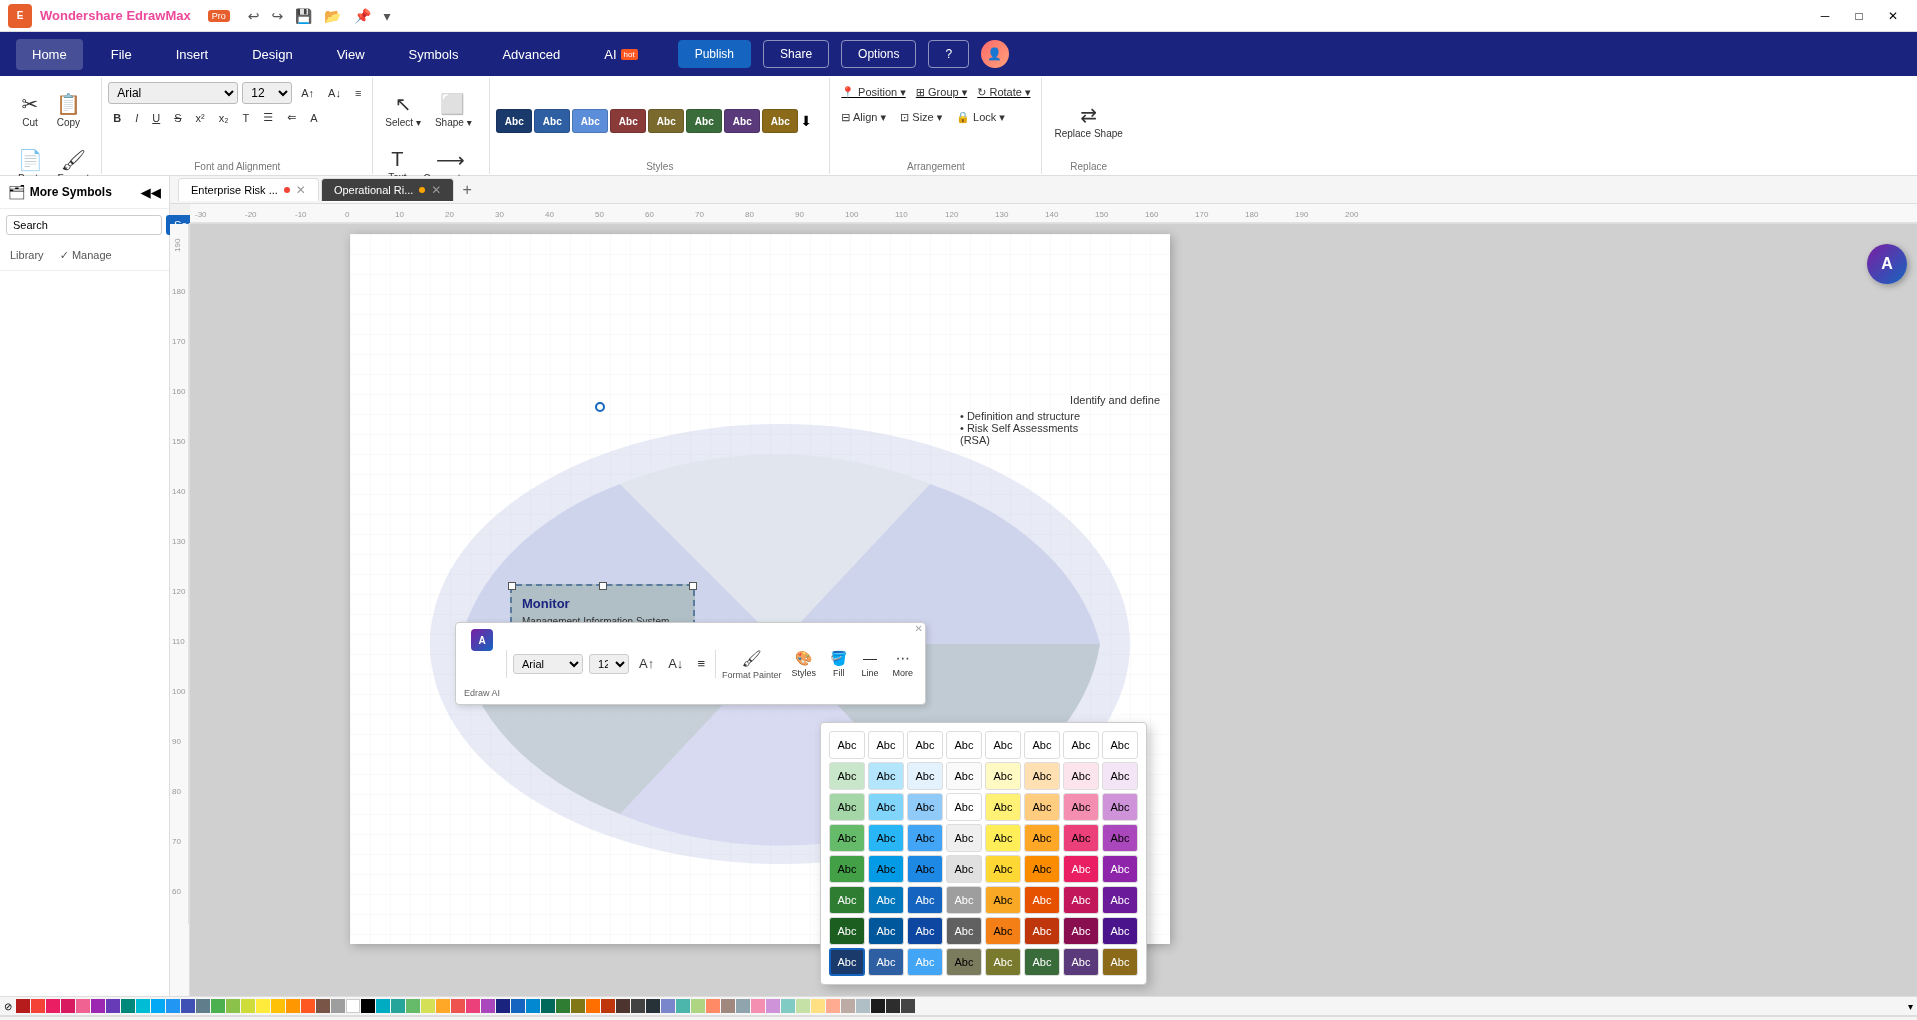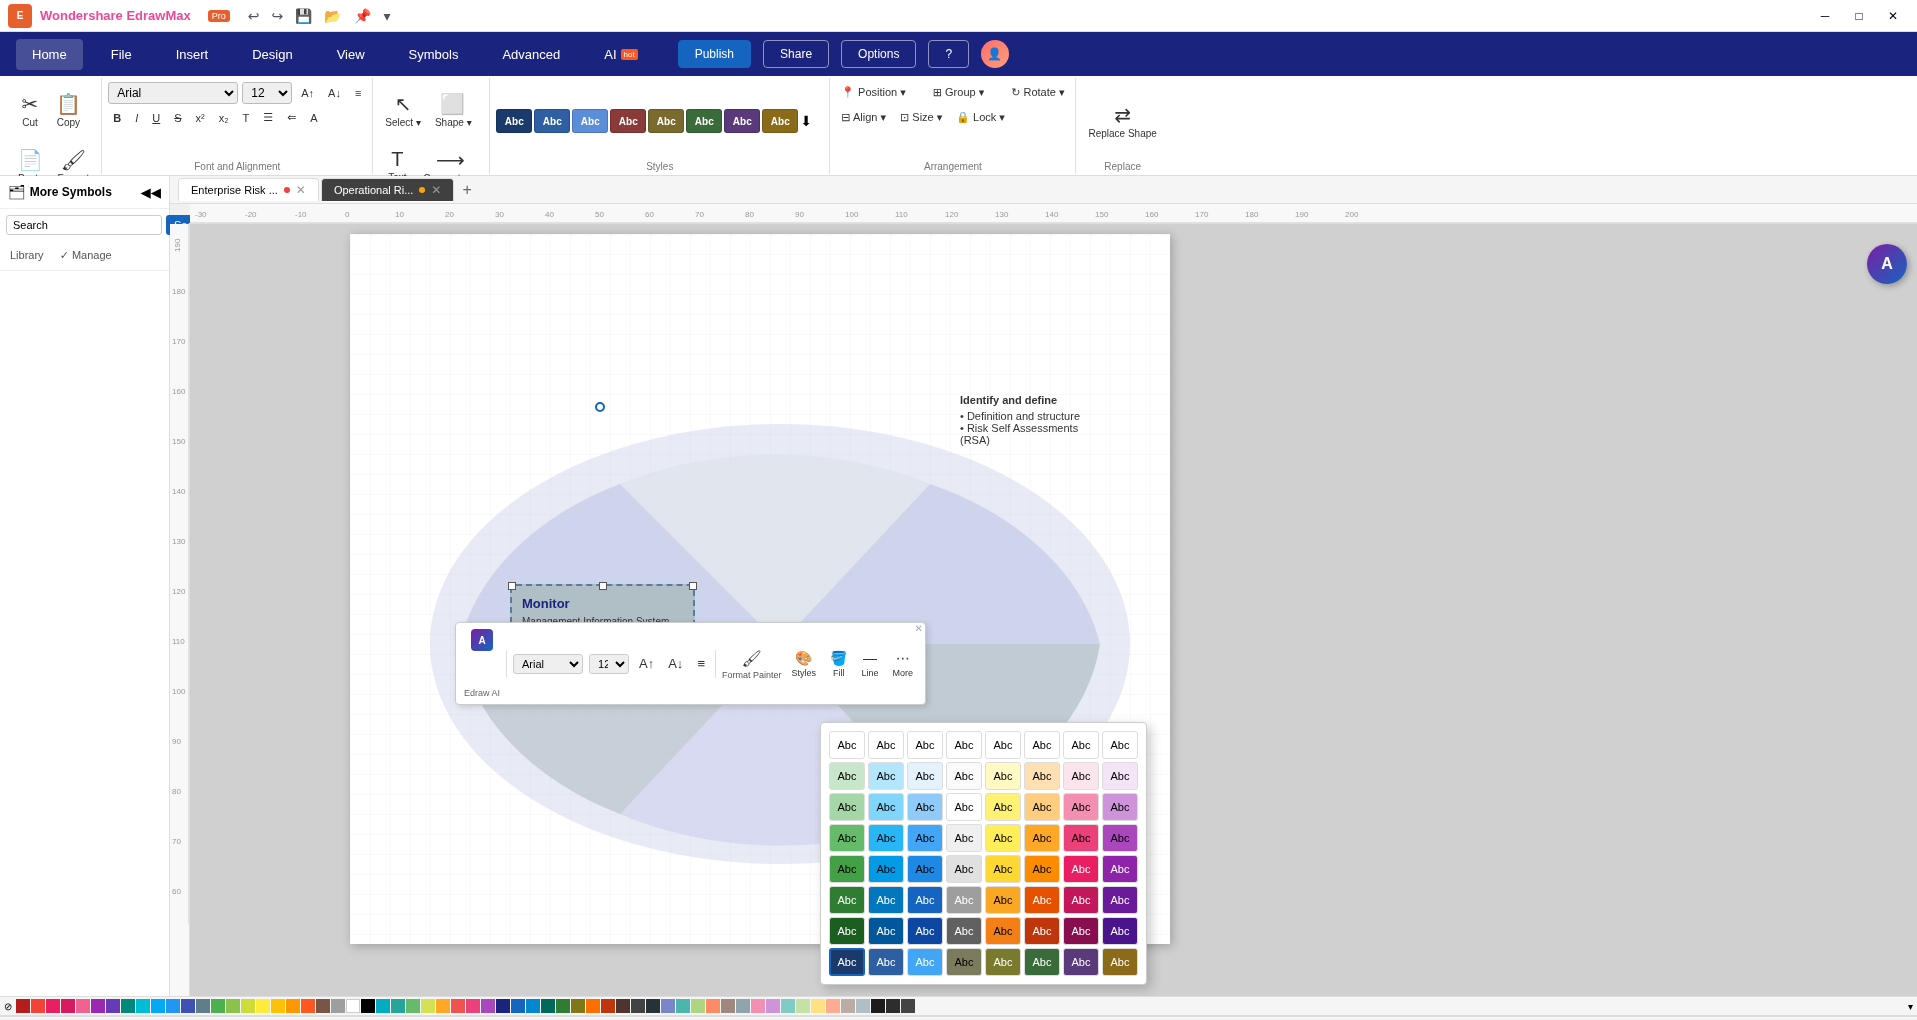--- a/index.html
+++ b/index.html
@@ -208,21 +208,21 @@
       <div class="swatch" style="background:#5a3a7a;color:white;">Abc</div>
       <div class="swatch" style="background:#8b6a1a;color:white;">Abc</div>
       <button style="border:none;background:none;cursor:pointer;font-size:14px;align-self:center;">⬇</button>
     </div>
     <div class="rbn-lbl">Styles</div>
   </div>
 
 
   <div class="rbn-section">
     <div class="rbn-btns" style="flex-direction:column;gap:3px;align-items:flex-start;">
-      <div style="display:flex;gap:17px;">
+      <div style="display:flex;gap:0;text-decoration:underline;">
         <button class="rbn-btn-sm">📍 Position ▾</button>
         <button class="rbn-btn-sm">⊞ Group ▾</button>
         <button class="rbn-btn-sm">↻ Rotate ▾</button>
       </div>
       <div style="display:flex;gap:4px;">
         <button class="rbn-btn-sm">⊟ Align ▾</button>
         <button class="rbn-btn-sm">⊡ Size ▾</button>
         <button class="rbn-btn-sm">🔒 Lock ▾</button>
       </div>
     </div>
@@ -364,21 +364,21 @@
             <div style="position:absolute;top:50%;left:-4px;width:8px;height:8px;background:white;border:1px solid #555;transform:translateY(-50%);"></div>
             <div style="position:absolute;top:50%;right:-4px;width:8px;height:8px;background:white;border:1px solid #555;transform:translateY(-50%);"></div>
             <div style="position:absolute;bottom:-4px;left:-4px;width:8px;height:8px;background:white;border:1px solid #555;"></div>
             <div style="position:absolute;bottom:-4px;left:50%;width:8px;height:8px;background:white;border:1px solid #555;transform:translateX(-50%);"></div>
             <div style="position:absolute;bottom:-4px;right:-4px;width:8px;height:8px;background:white;border:1px solid #555;"></div>
             <span style="display:block;font-size:13px;font-weight:bold;color:#1a237e;">Monitor</span>
             <span style="display:block;font-size:10px;color:#333;margin-top:4px;line-height:1.3;">Management Information System (MIS)</span>
           </div>
 
           <div style="position:absolute;right:10px;top:160px;width:200px;font-size:11px;color:#333;">
-            <div style="font-weight:bold;margin-bottom:4px;">Identify and define</div>
+            <div style="font-weight:normal;margin-bottom:4px;text-align:right;">Identify and define</div>
             <div>• Definition and structure</div>
             <div>• Risk Self Assessments</div>
             <div>  (RSA)</div>
           </div>
         </div>
 
         <div class="float-toolbar" style="position:absolute;left:265px;top:398px;z-index:100;">
 
           <div class="float-toolbar-ai">
             <div style="width:22px;height:22px;background:linear-gradient(135deg,#7b1fa2,#1565c0);border-radius:4px;display:flex;align-items:center;justify-content:center;">

